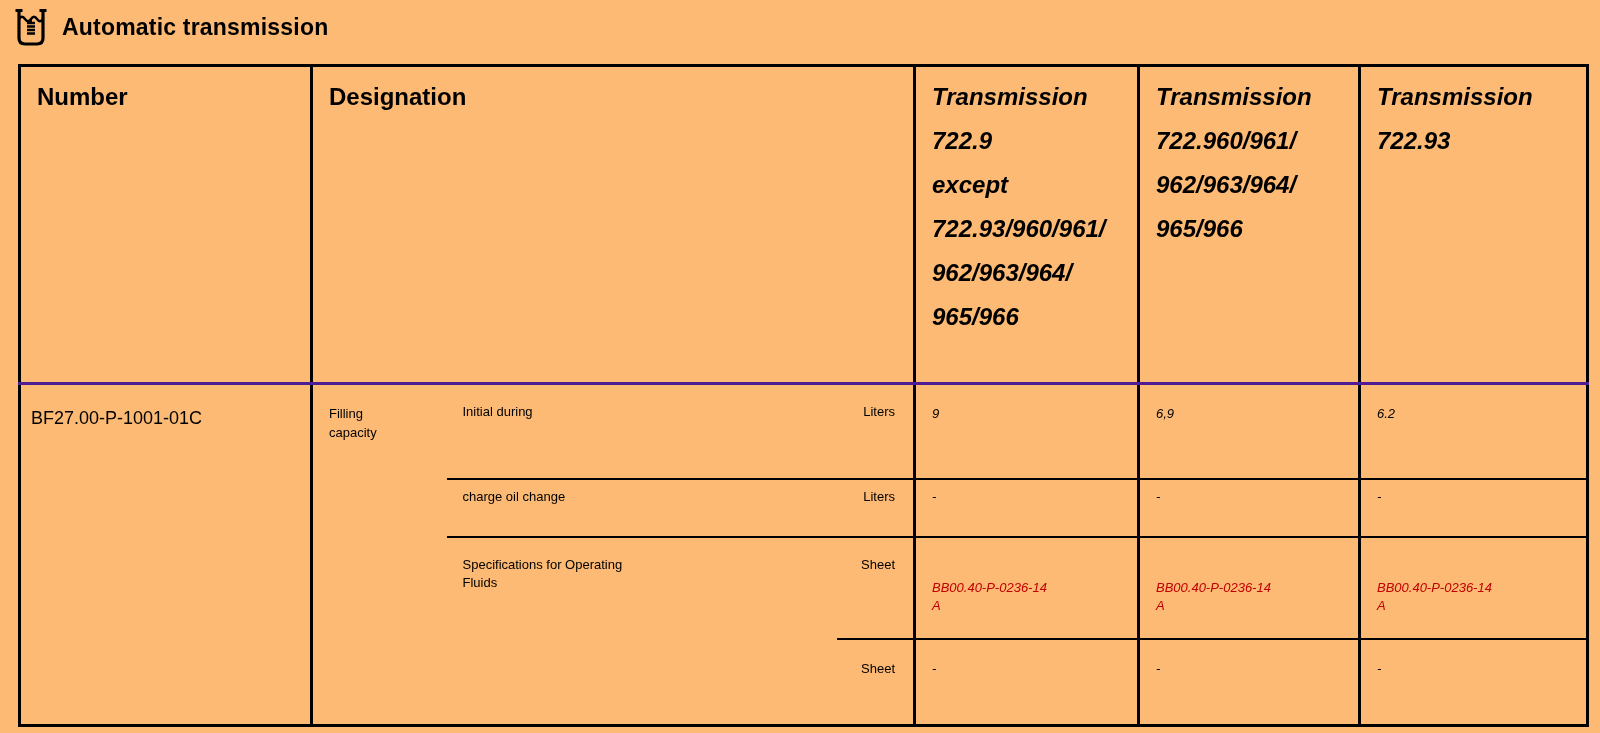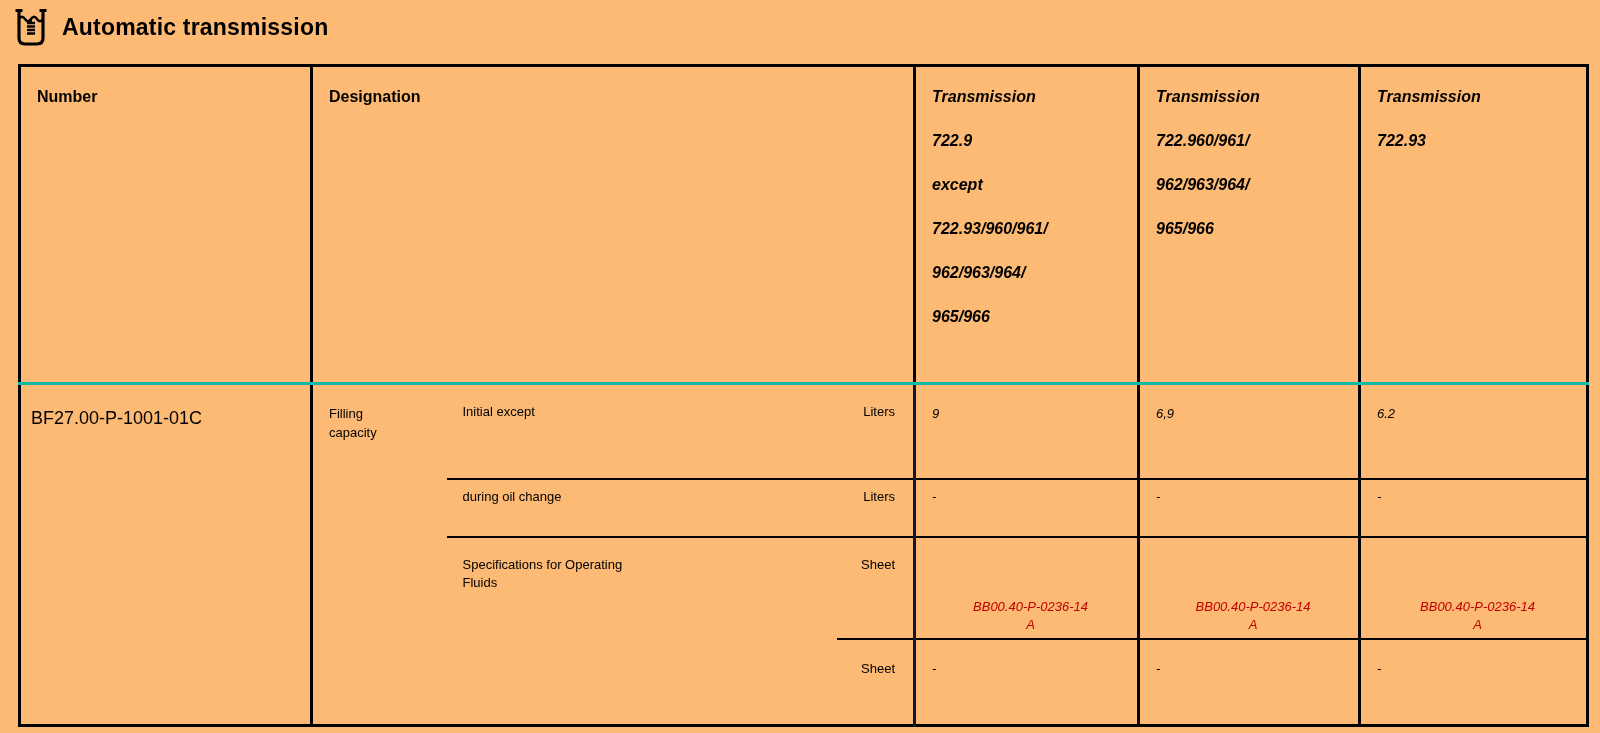--- a/index.html
+++ b/index.html
@@ -18,39 +18,39 @@
     border-collapse:collapse;table-layout:fixed;
     border:3px solid #000;
   }
   tr.head{height:318px;}
   tr.r1{height:95px;}
   tr.r2{height:58px;}
   tr.r3{height:102px;}
   tr.r4{height:87px;}
   th,td{vertical-align:top;text-align:left;padding:0;font-size:13px;line-height:1.45;}
   th{
-    font-weight:bold;font-size:16px;line-height:44px;
-    padding:8px 8px 0 16px;border-bottom:3px solid #14b8a6;
+    font-weight:bold;font-size:24px;line-height:44px;
+    padding:8px 8px 0 16px;border-bottom:3px solid #4c1d95;
   }
   .ml{white-space:pre-line;}
   
   .c-num,td.num{border-right:3px solid #000;}
   .c-desig{border-right:3px solid #000;}
-  td.unit{border-right:3px solid #0f172a;}
+  td.unit{border-right:1px solid #0f172a;}
   th.c-t,td.val{border-left:3px solid #000;font-style:italic;}
   
   .hb{border-bottom:2px solid #000;}
   
   td.num{padding:20px 0 0 10px;font-size:18px;}
   td.grp{padding:20px 8px 0 16px;}
   td.desc{padding:18px 8px 0 16px;}
   td.unit{text-align:right;padding:18px 18px 0 0;}
   td.val{padding:20px 8px 0 16px;}
   tr.r2 .desc,tr.r2 .unit,tr.r2 .val{padding-top:8px;}
-  tr.r3 .val{padding-top:60px;text-align:center;}
+  tr.r3 .val{padding-top:41px;}
   tr.r4 .unit,tr.r4 .val{padding-top:20px;}
   .link{color:#c00000;cursor:pointer;}
 </style>
 </head>
 <body>
 
 <div class="screen">
 
   <div class="title-row">
     <span class="title-icon">
@@ -91,29 +91,29 @@
 962/963/964/
 965/966</th>
       <th class="c-t ml">Transmission
 722.93</th>
     </tr>
 
     <tr class="r1">
       <td class="num" rowspan="4">BF27.00-P-1001-01C</td>
       <td class="grp ml" rowspan="4">Filling
 capacity</td>
-      <td class="desc hb">Initial except</td>
+      <td class="desc hb">Initial during</td>
       <td class="unit hb">Liters</td>
       <td class="val hb">9</td>
       <td class="val hb">6,9</td>
       <td class="val hb">6.2</td>
     </tr>
 
     <tr class="r2">
-      <td class="desc hb">during oil change</td>
+      <td class="desc hb">charge oil change</td>
       <td class="unit hb">Liters</td>
       <td class="val hb">-</td>
       <td class="val hb">-</td>
       <td class="val hb">-</td>
     </tr>
 
     <tr class="r3">
       <td class="desc ml" rowspan="2">Specifications for Operating
 Fluids</td>
       <td class="unit hb">Sheet</td>

